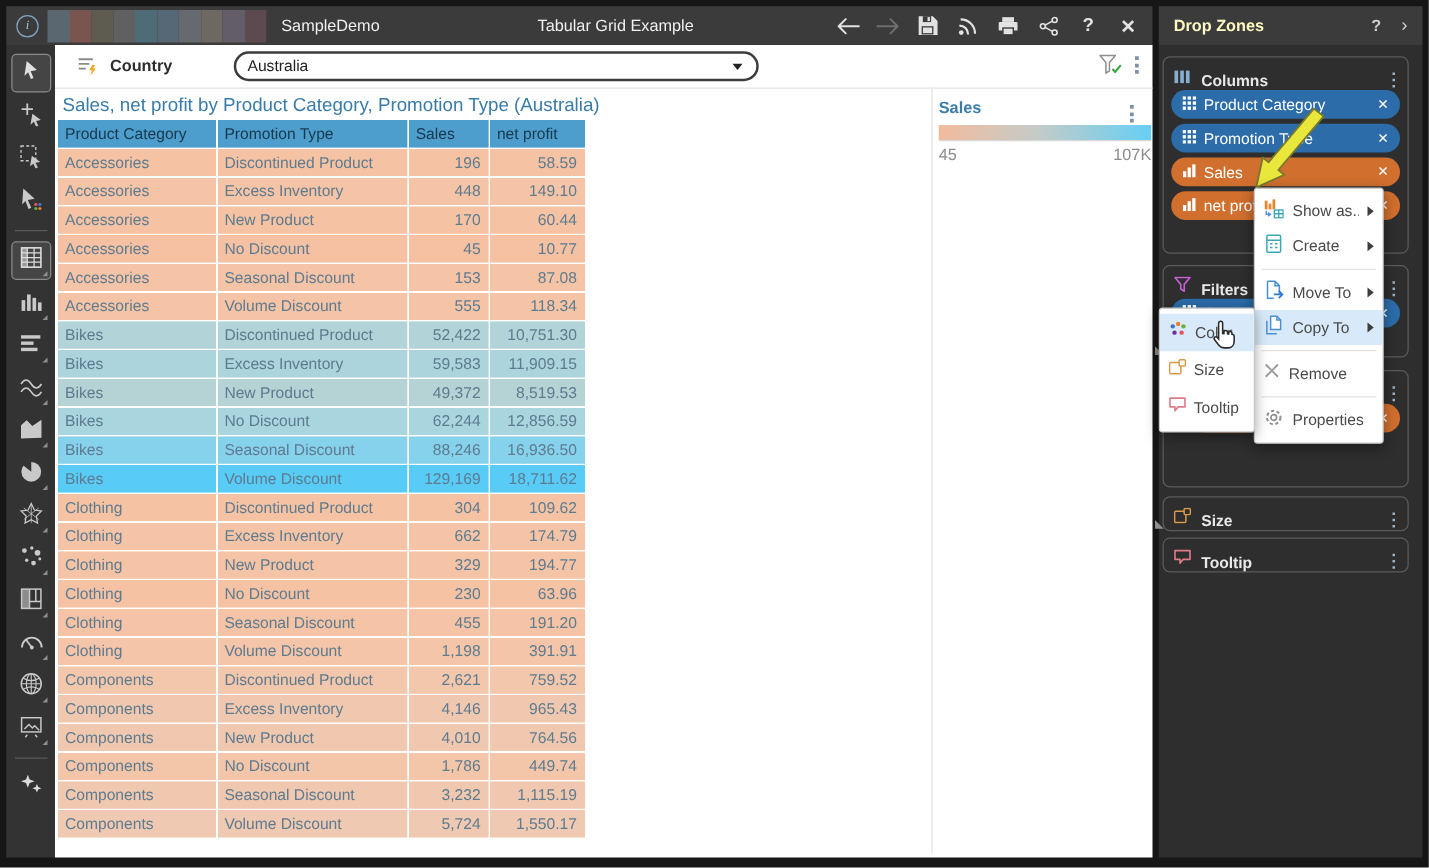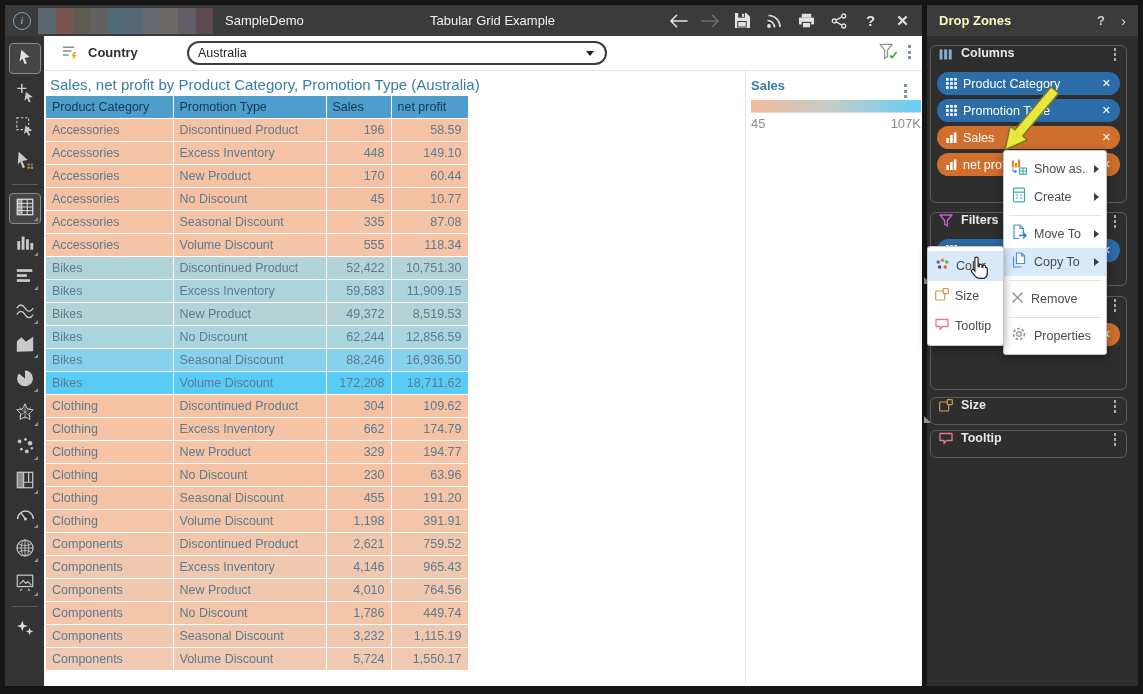--- a/index.html
+++ b/index.html
@@ -58,21 +58,21 @@
 
   
   #legend-title{position:absolute;left:707px;top:42px;font-size:13px;font-weight:bold;color:#3A7CA8}
   #legend-kebab{position:absolute;right:13px;top:46px}
   #legend-bar{position:absolute;left:707px;top:64px;width:170px;height:12px;border-bottom:1px solid #D9D9D9}
   #legend-labels{position:absolute;left:707px;top:80px;width:170px;display:flex;justify-content:space-between;color:#8C8C8C;font-size:13px}
 
   
   #rightpanel{left:927px;top:36px;width:211px;height:650px;background:#2E2E2E}
   .dz-section{position:absolute;left:3px;width:197px;border:1px solid #5B5B5B;border-radius:6px;box-sizing:border-box}
-  .dz-head{height:26px;display:flex;align-items:flex-start;padding:0 8px;gap:8px}
+  .dz-head{height:26px;display:flex;align-items:flex-end;padding:0 8px;gap:8px}
   .dz-label{color:#E8E8E8;font-size:12.5px;font-weight:bold}
   .dz-head .kebab{margin-left:auto}
   .dz-head .kebab i{width:2.5px;height:2.5px;background:#9FB0BE}
   .chips{padding:0 6px}
   .chip-row{display:flex;align-items:center;gap:4px;margin-bottom:4px}
   .chip{flex:1;height:23px;border-radius:12px;display:flex;align-items:center;gap:6px;padding:0 9px;box-sizing:border-box;cursor:pointer;min-width:0}
   .chip-label{color:#fff;font-size:12.5px;white-space:nowrap;overflow:hidden;flex:1}
   .chip-x{color:#fff;font-size:11px;margin-left:auto;cursor:pointer}
   .grip{position:absolute;left:-7px;width:0;height:0;border-bottom:7px solid #8F8F8F;border-right:7px solid transparent}
 
@@ -351,21 +351,21 @@
         </tr>
         <tr style="background: rgb(245, 193, 162);">
           <td>Accessories</td>
           <td>No Discount</td>
           <td class="num">45</td>
           <td class="num">10.77</td>
         </tr>
         <tr style="background: rgb(245, 195, 165);">
           <td>Accessories</td>
           <td>Seasonal Discount</td>
-          <td class="num">335</td>
+          <td class="num">153</td>
           <td class="num">87.08</td>
         </tr>
         <tr style="background: rgb(245, 196, 166);">
           <td>Accessories</td>
           <td>Volume Discount</td>
           <td class="num">555</td>
           <td class="num">118.34</td>
         </tr>
         <tr style="background: rgb(178, 211, 215);">
           <td>Bikes</td>
@@ -393,21 +393,21 @@
         </tr>
         <tr style="background: rgb(134, 209, 235);">
           <td>Bikes</td>
           <td>Seasonal Discount</td>
           <td class="num">88,246</td>
           <td class="num">16,936.50</td>
         </tr>
         <tr style="background: rgb(88, 204, 246);">
           <td>Bikes</td>
           <td>Volume Discount</td>
-          <td class="num">172,208</td>
+          <td class="num">129,169</td>
           <td class="num">18,711.62</td>
         </tr>
         <tr style="background: rgb(245, 195, 164);">
           <td>Clothing</td>
           <td>Discontinued Product</td>
           <td class="num">304</td>
           <td class="num">109.62</td>
         </tr>
         <tr style="background: rgb(245, 196, 166);">
           <td>Clothing</td>

